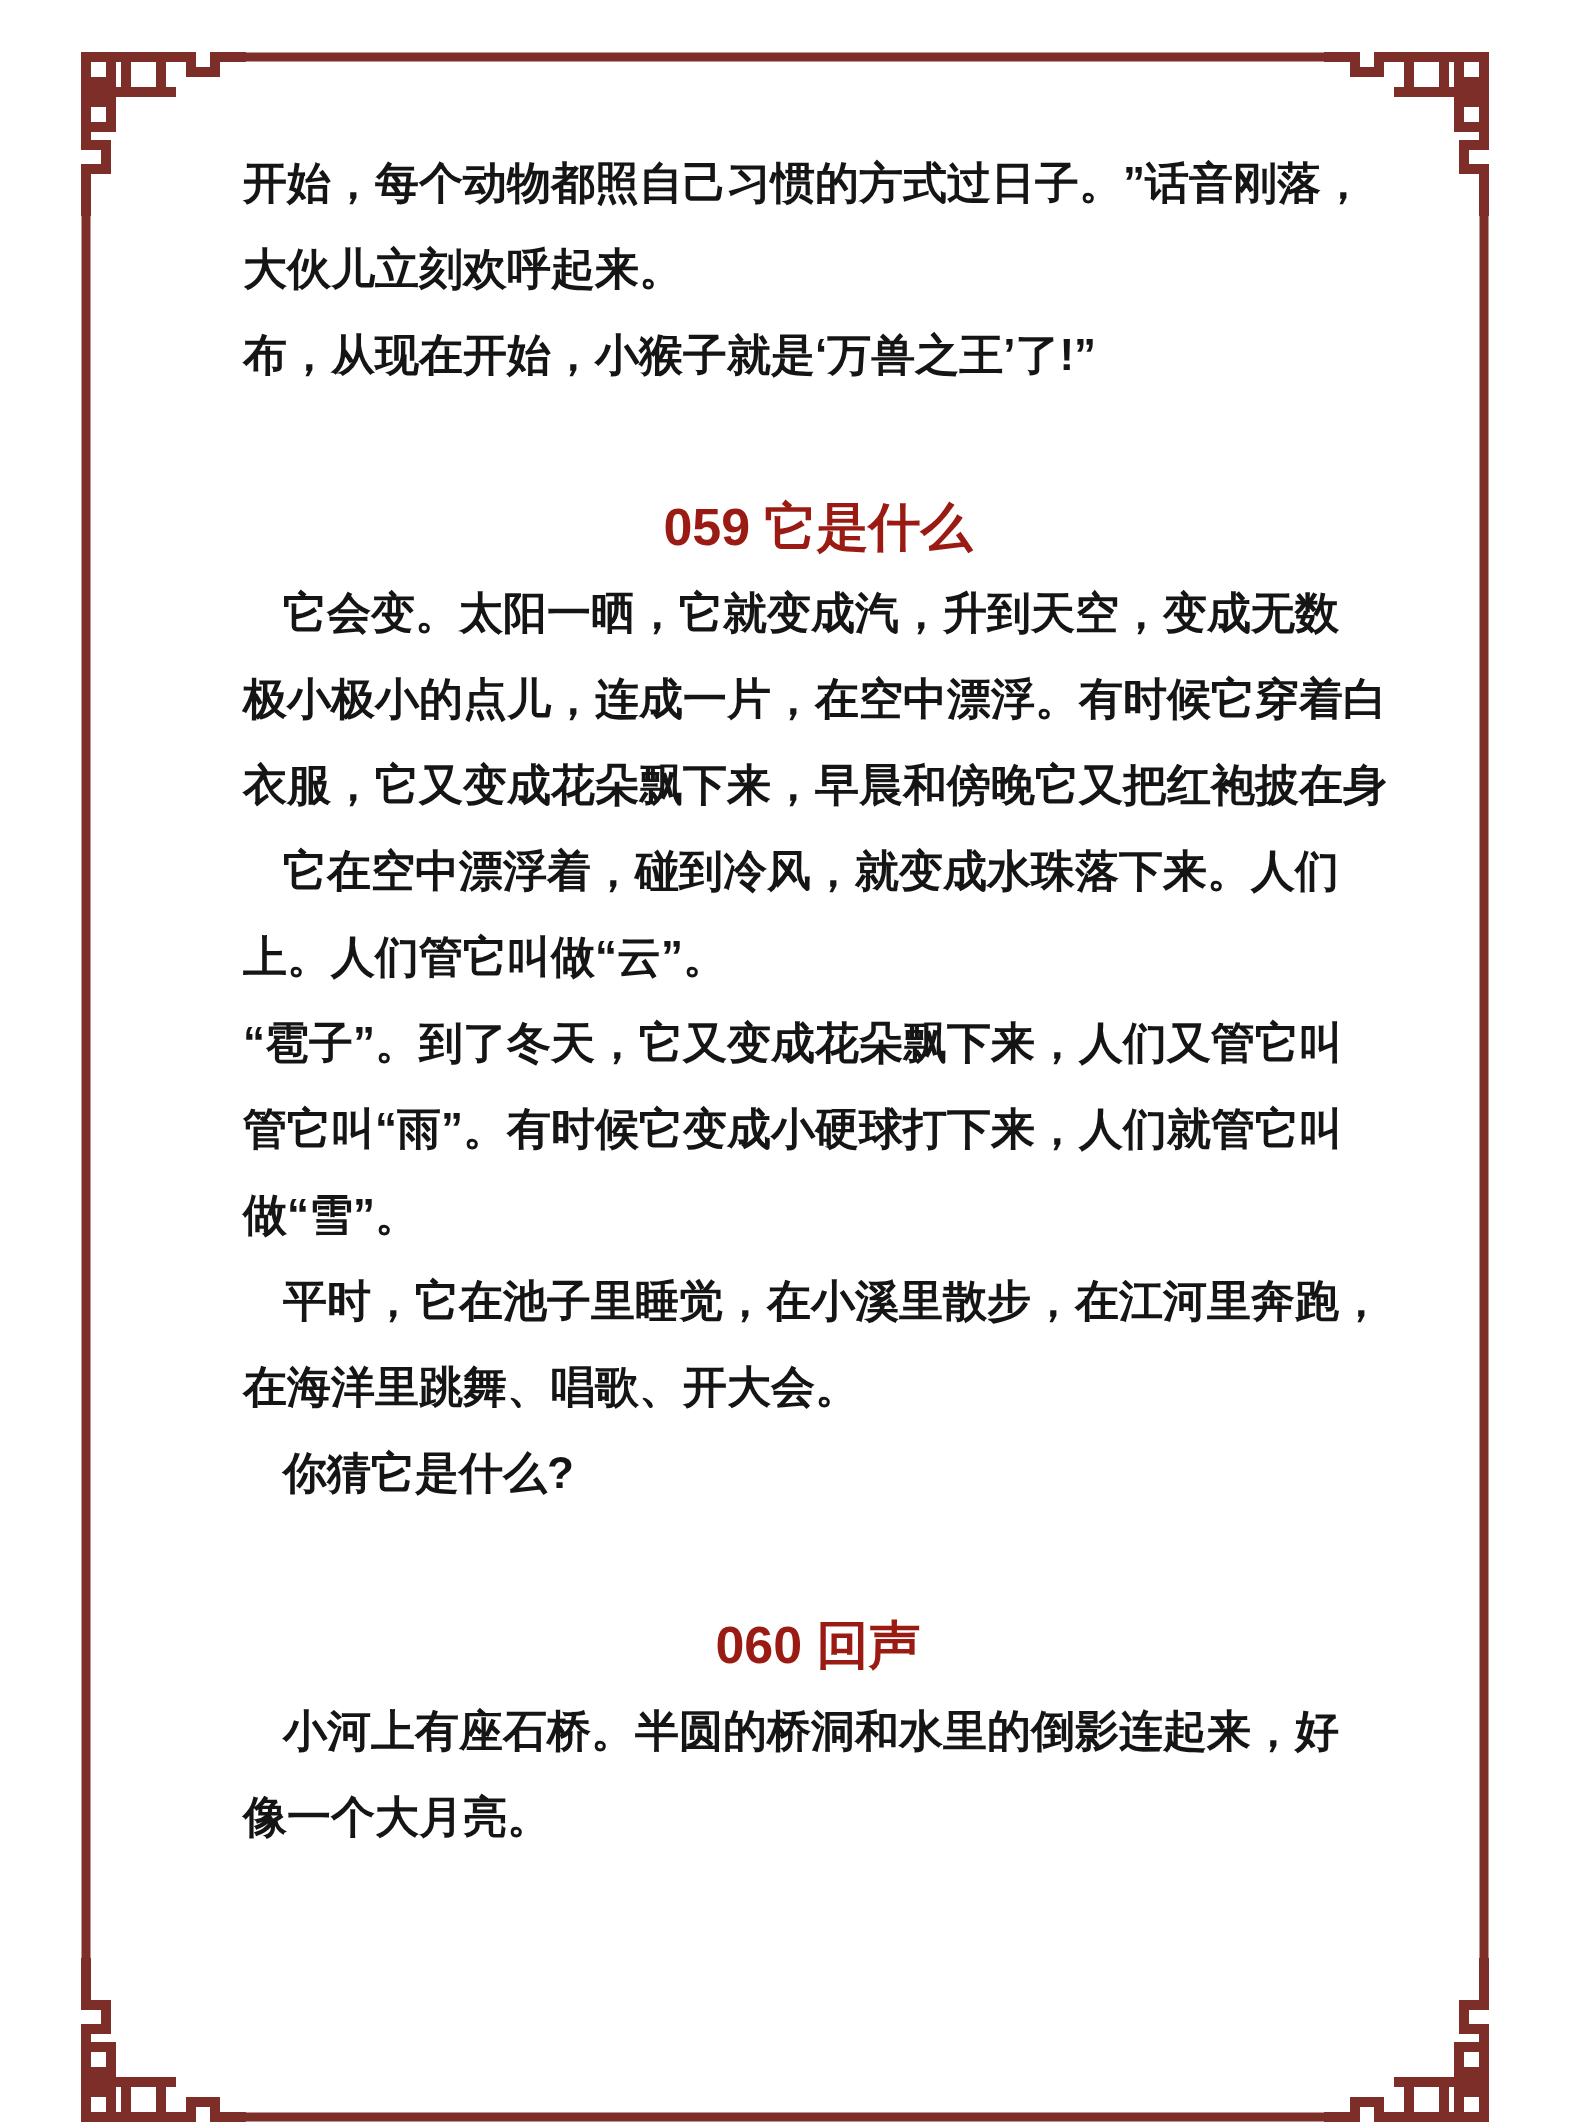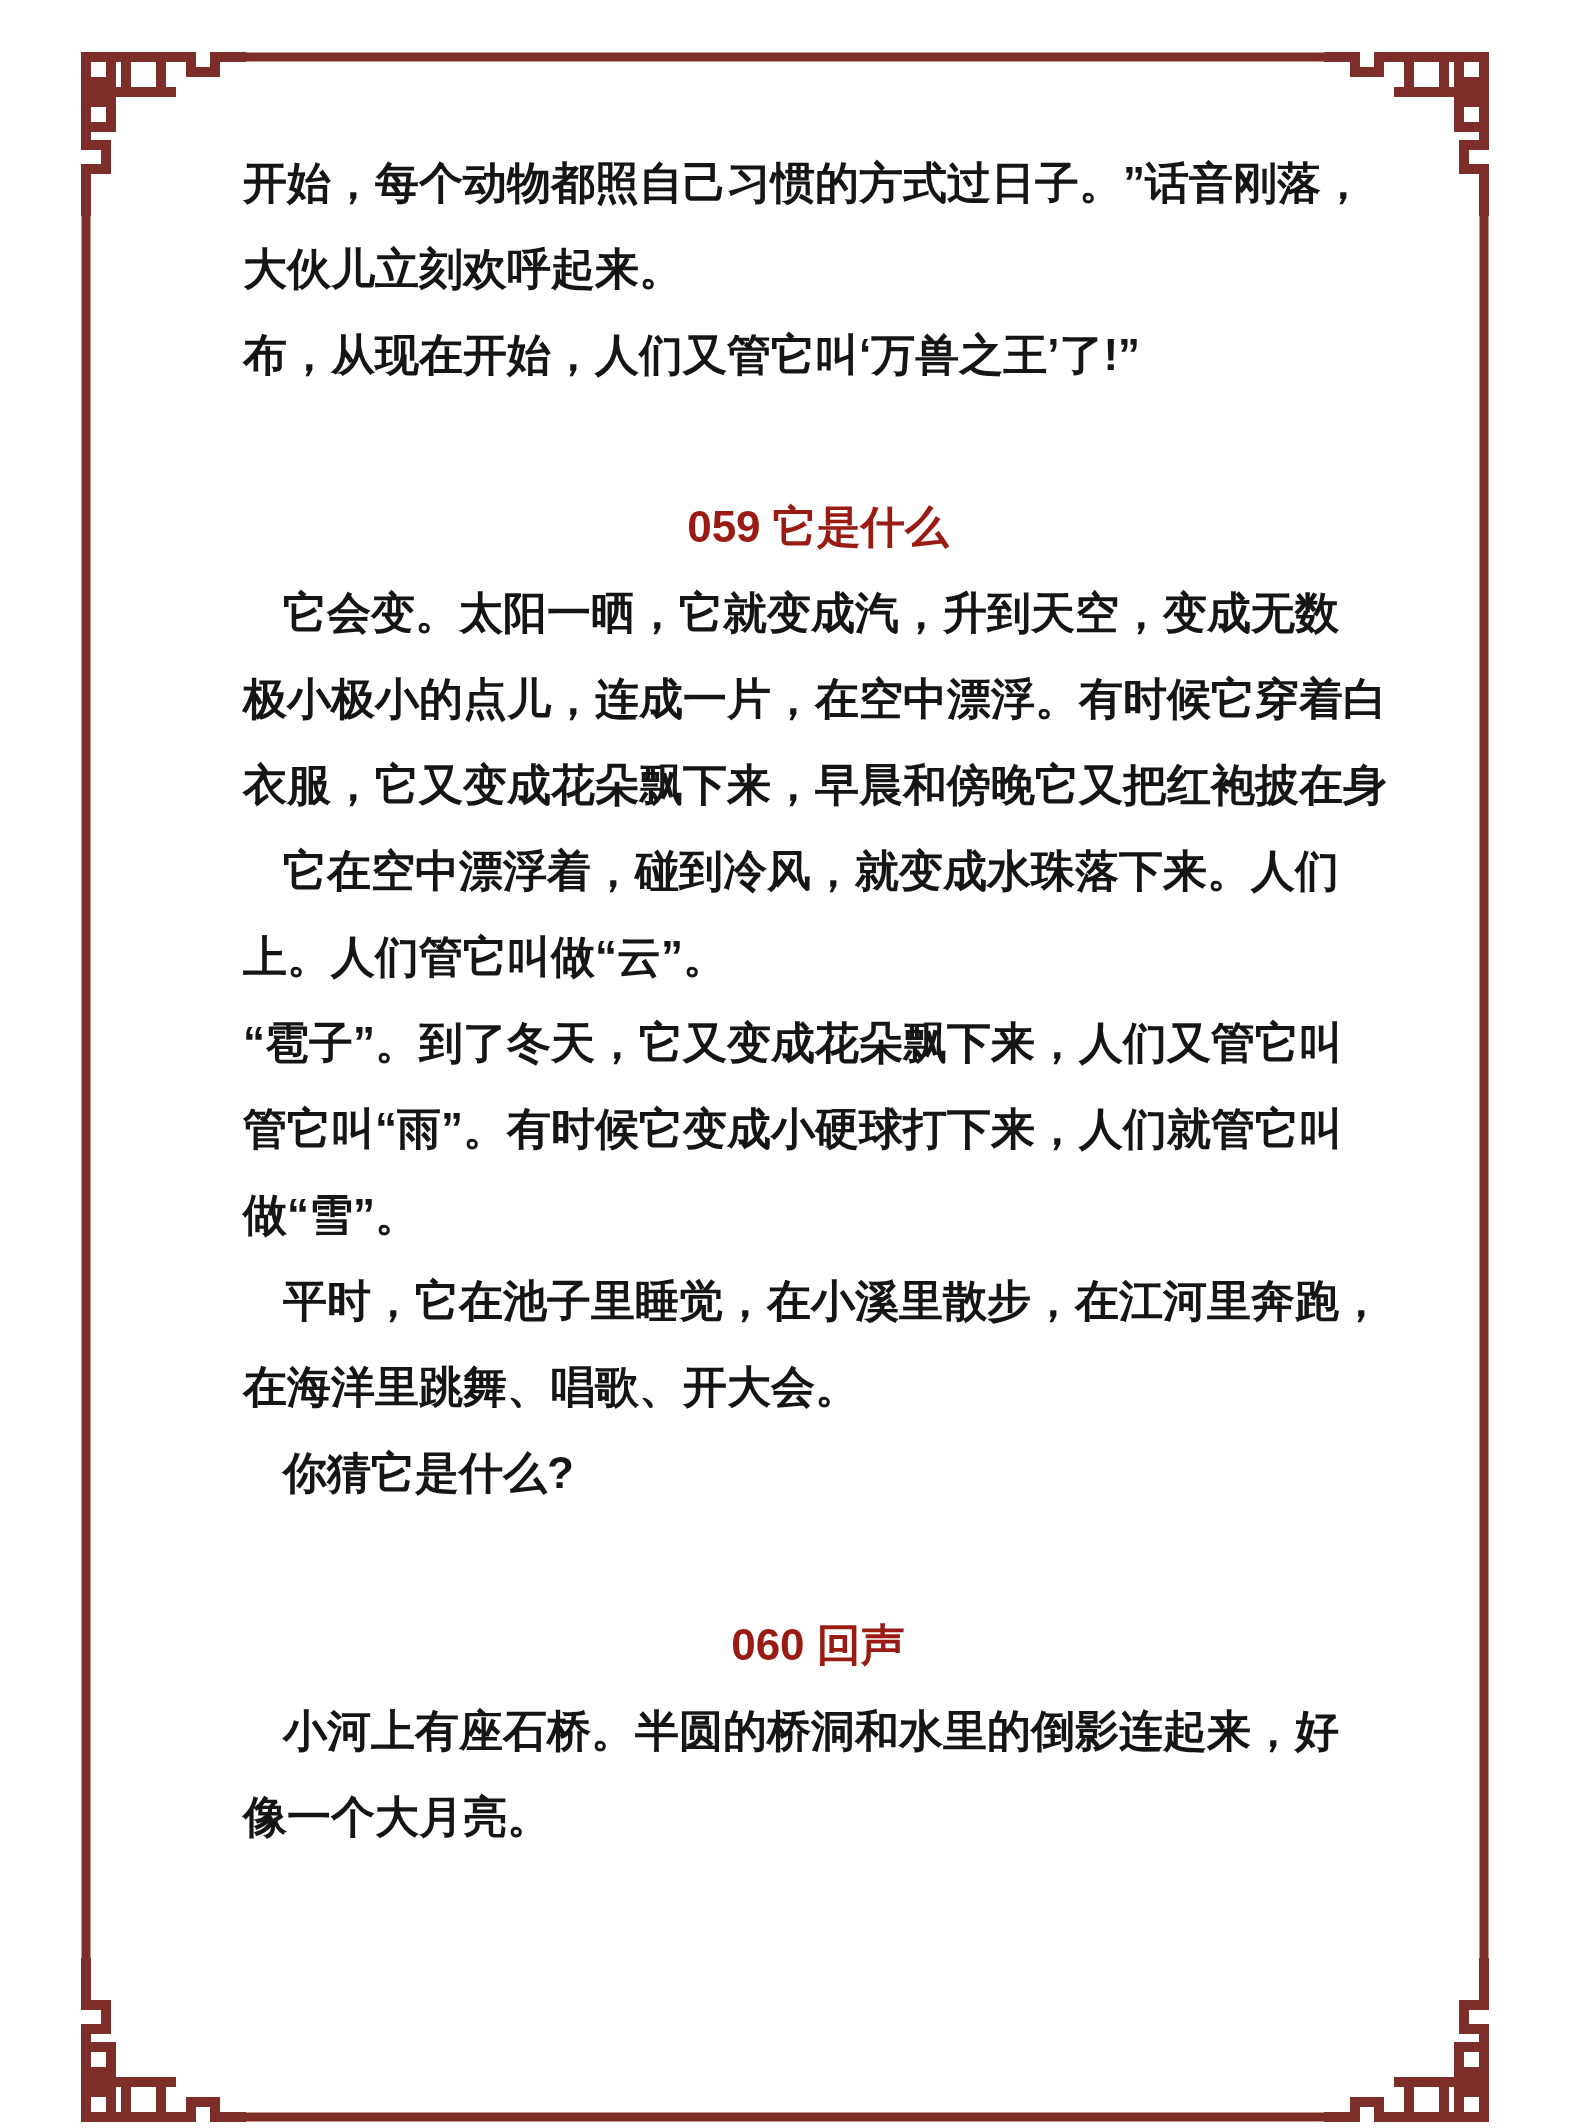--- a/index.html
+++ b/index.html
@@ -39,21 +39,21 @@
     white-space: nowrap;
     letter-spacing: 0;
   }
   .text-line.indent {
     padding-left: 40px;
   }
   .section-heading {
     height: 86px;
     line-height: 86px;
     margin-top: 86px;
-    font-size: 44px;
+    font-size: 52px;
     font-weight: bold;
     text-align: center;
     color: var(--heading-color, #9a1b13);
   }
 </style>
 </head>
 <body>
 
 <div class="page">
 
@@ -91,21 +91,21 @@
       <use href="#corner-ornament"></use>
     </g>
     <g transform="translate(1570,2174) scale(-1,-1)">
       <use href="#corner-ornament"></use>
     </g>
   </svg>
 
   <div class="content" id="content-root">
       <div class="text-line">开始，每个动物都照自己习惯的方式过日子。”话音刚落，</div>
       <div class="text-line">大伙儿立刻欢呼起来。</div>
-      <div class="text-line">布，从现在开始，人们又管它叫‘万兽之王’了!”</div>
+      <div class="text-line">布，从现在开始，小猴子就是‘万兽之王’了!”</div>
       <div class="section-heading">059 它是什么</div>
       <div class="text-line indent">它会变。太阳一晒，它就变成汽，升到天空，变成无数</div>
       <div class="text-line">极小极小的点儿，连成一片，在空中漂浮。有时候它穿着白</div>
       <div class="text-line">衣服，它又变成花朵飘下来，早晨和傍晚它又把红袍披在身</div>
       <div class="text-line indent">它在空中漂浮着，碰到冷风，就变成水珠落下来。人们</div>
       <div class="text-line">上。人们管它叫做“云”。</div>
       <div class="text-line">“雹子”。到了冬天，它又变成花朵飘下来，人们又管它叫</div>
       <div class="text-line">管它叫“雨”。有时候它变成小硬球打下来，人们就管它叫</div>
       <div class="text-line">做“雪”。</div>
       <div class="text-line indent">平时，它在池子里睡觉，在小溪里散步，在江河里奔跑，</div>

